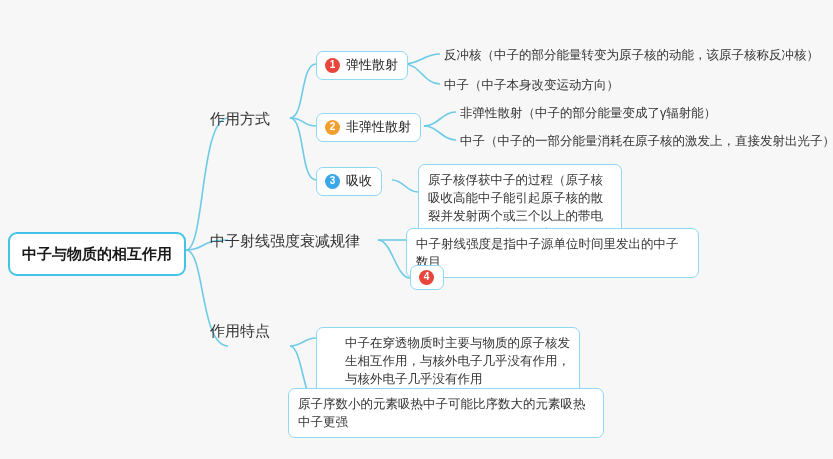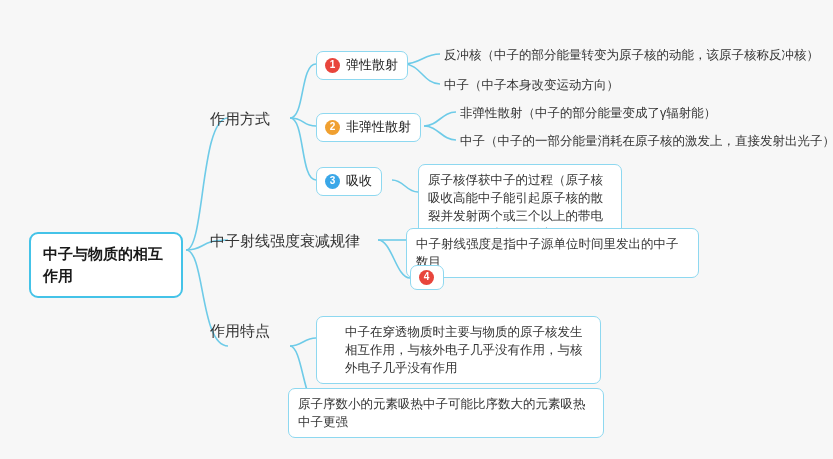--- a/index.html
+++ b/index.html
@@ -125,21 +125,21 @@
       <path d="M392,180 C404,180 406,192 418,192"></path>
 
       <path d="M378,240 C392,240 394,240 406,240"></path>
       <path d="M378,240 C392,240 396,278 410,278"></path>
 
       <path d="M290,346 C302,346 304,338 316,338"></path>
       <path d="M290,346 C302,346 304,404 316,404"></path>
     </g>
   </svg>
 
-  <div class="node root" style="left:8px; top:232px; width:154px;margin-left:21px;">
+  <div class="node root" style="left:8px; top:232px; width:178px;">
     <span>中子与物质的相互作用</span>
   </div>
 
   <div class="node level2" style="left:206px; top:105px;">
     <span>作用方式</span>
   </div>
 
   <div class="node level2" style="left:206px; top:227px;">
     <span>中子射线强度衰减规律</span>
   </div>
@@ -184,21 +184,21 @@
   </div>
 
   <div class="node boxed" style="left:406px; top:228px; width:293px;">
     <span>中子射线强度是指中子源单位时间里发出的中子数目</span>
   </div>
 
   <div class="node level3" style="left:410px; top:265px;">
     <span class="badge formula">4</span>
   </div>
 
-  <div class="node boxed" style="left:316px; top:316px; width:285px;padding-left:28px;">
+  <div class="node boxed" style="left:316px; top:327px; width:264px;padding-left:28px;">
     <span>中子在穿透物质时主要与物质的原子核发生相互作用，与核外电子几乎没有作用，与核外电子几乎没有作用</span>
   </div>
 
   <div class="node boxed" style="left:288px; top:388px; width:316px;">
     <span>原子序数小的元素吸热中子可能比序数大的元素吸热中子更强</span>
   </div>
 
 </div>
 
 </body></html>

